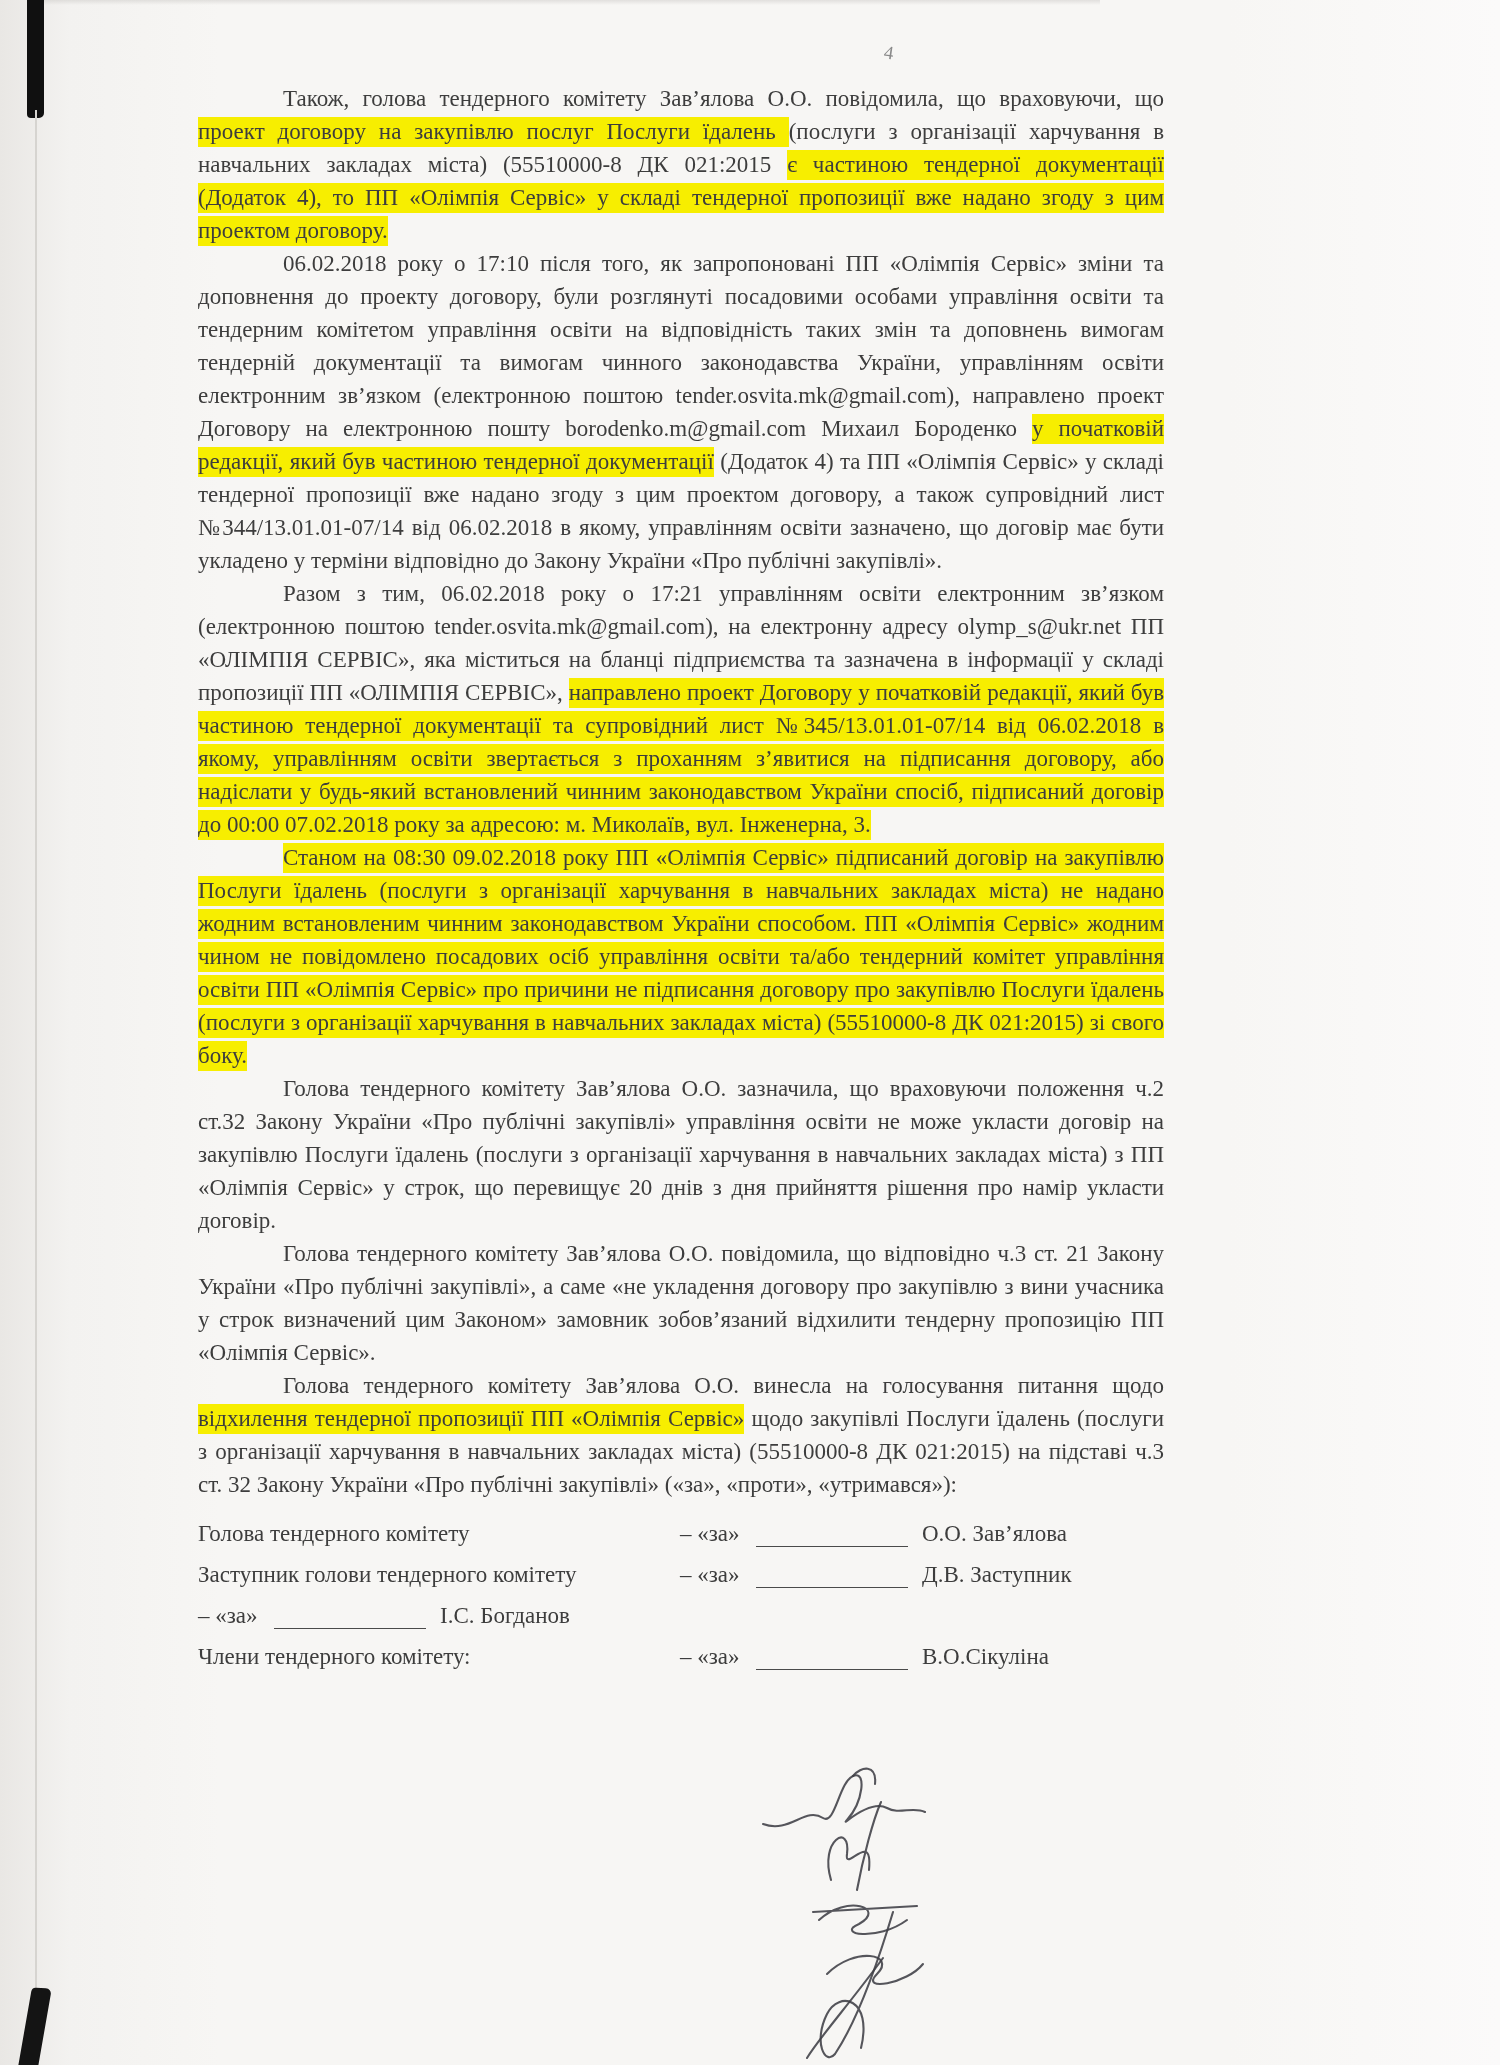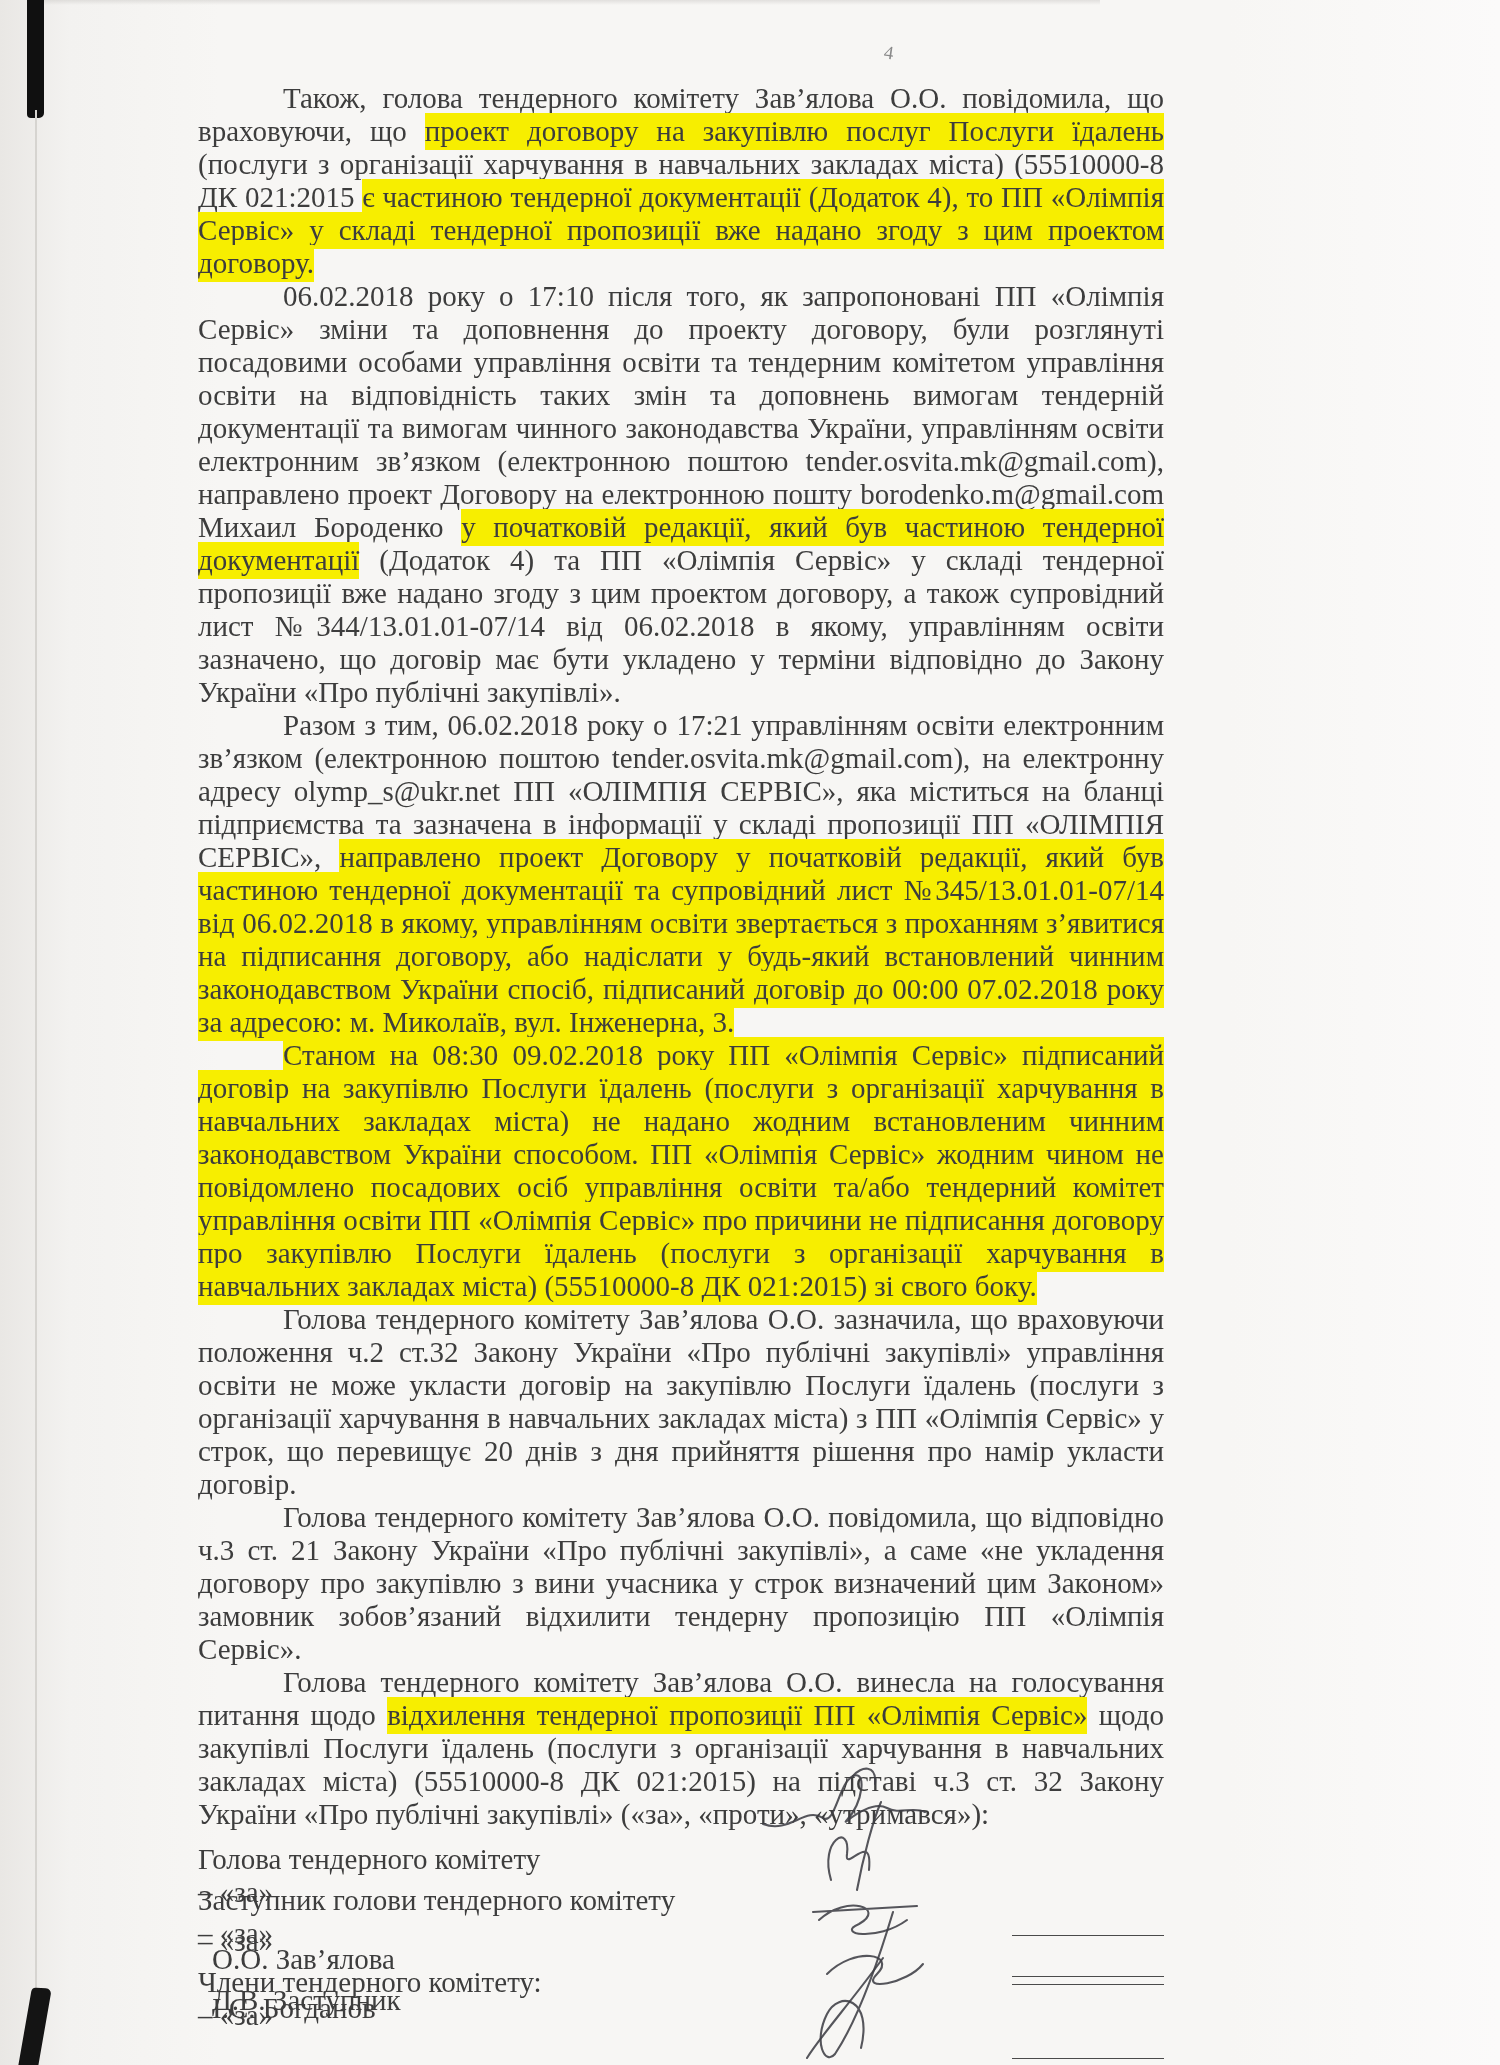--- a/index.html
+++ b/index.html
@@ -43,21 +43,21 @@
     position: absolute;
     left: 884px; top: 42px;
     font-size: 19px;
     color: #8a8a8a;
     transform: rotate(8deg);
   }
   .content {
     position: absolute;
     left: 198px; top: 82px; width: 966px;
     color: #3d3d3d;
-    font-size: 29px;
+    font-size: 23px;
     line-height: 33px;
   }
   .para {
     margin: 0;
     text-align: justify;
     text-indent: 85px;
   }
   .seg-normal {}
   .seg-highlight {
     background-color: var(--hl, #f7ee00);
@@ -67,23 +67,22 @@
   }
   .seg-underline {
     text-decoration-thickness: 1.5px;
     text-underline-offset: 3px;
   }
   .sig-block {
     margin-top: 12px;
   }
   .sig-row {
     display: flex;
-    align-items: flex-start;
+    align-items: center;
     height: 41px;
-    flex-direction: column;
   }
   .sig-role { width: 482px; flex: 0 0 auto; }
   .sig-vote { width: 76px; flex: 0 0 auto; }
   .sig-line {
     width: 152px; flex: 0 0 auto;
     border-bottom: 1.7px solid #4a4a4a;
     height: 26px;
     align-self: flex-end;
     margin-bottom: 7px;
   }

